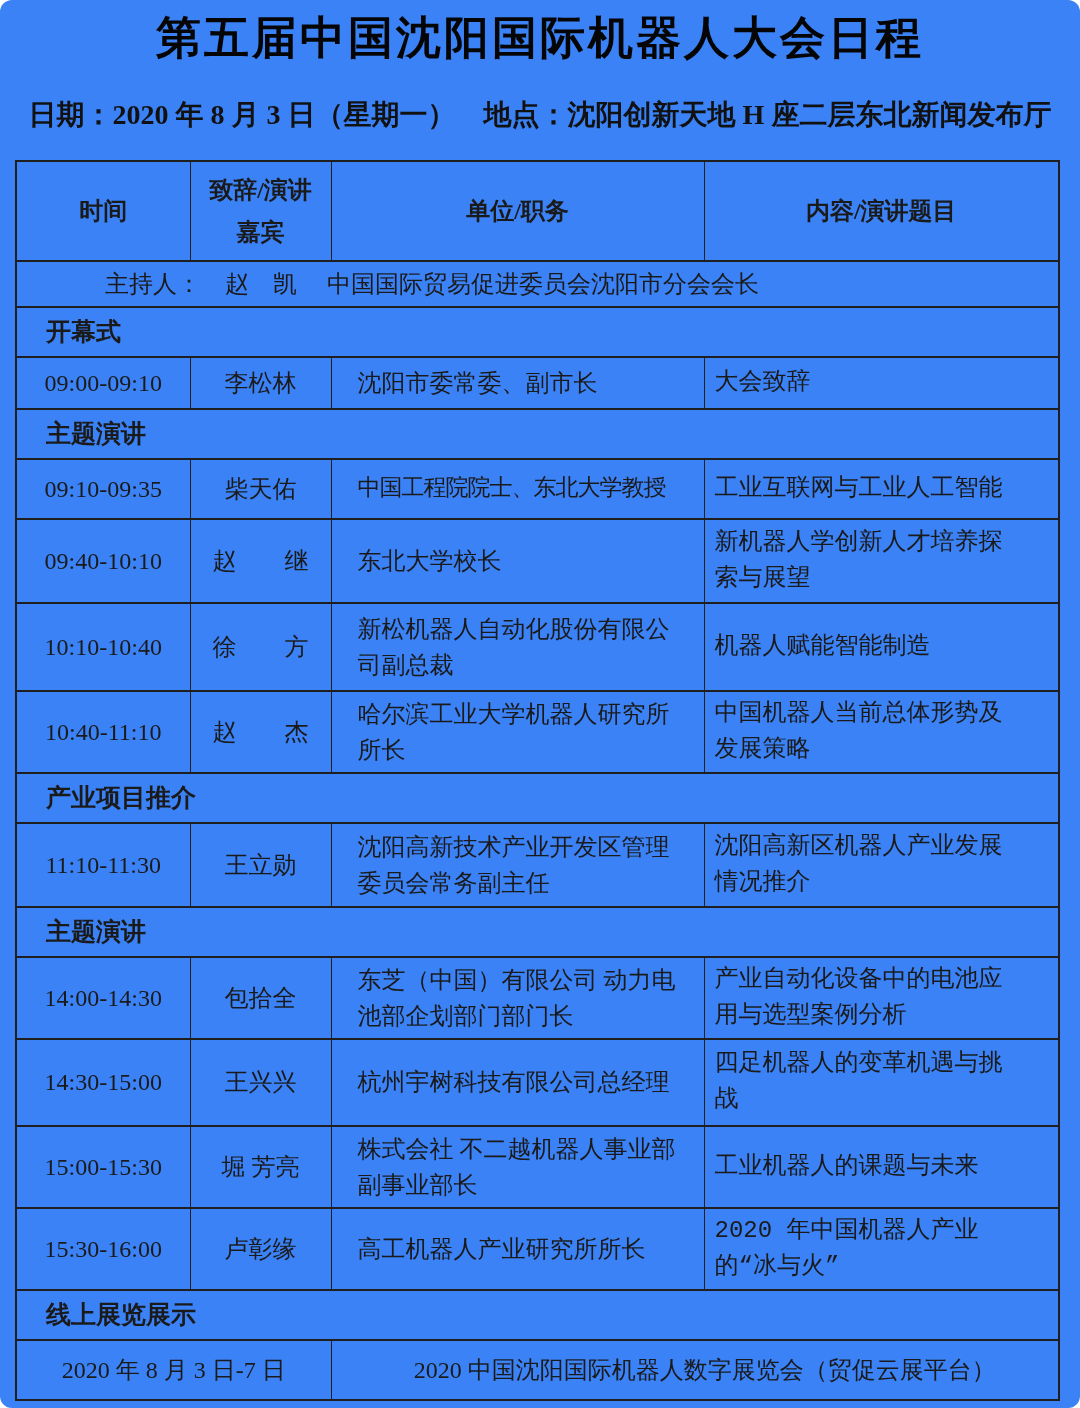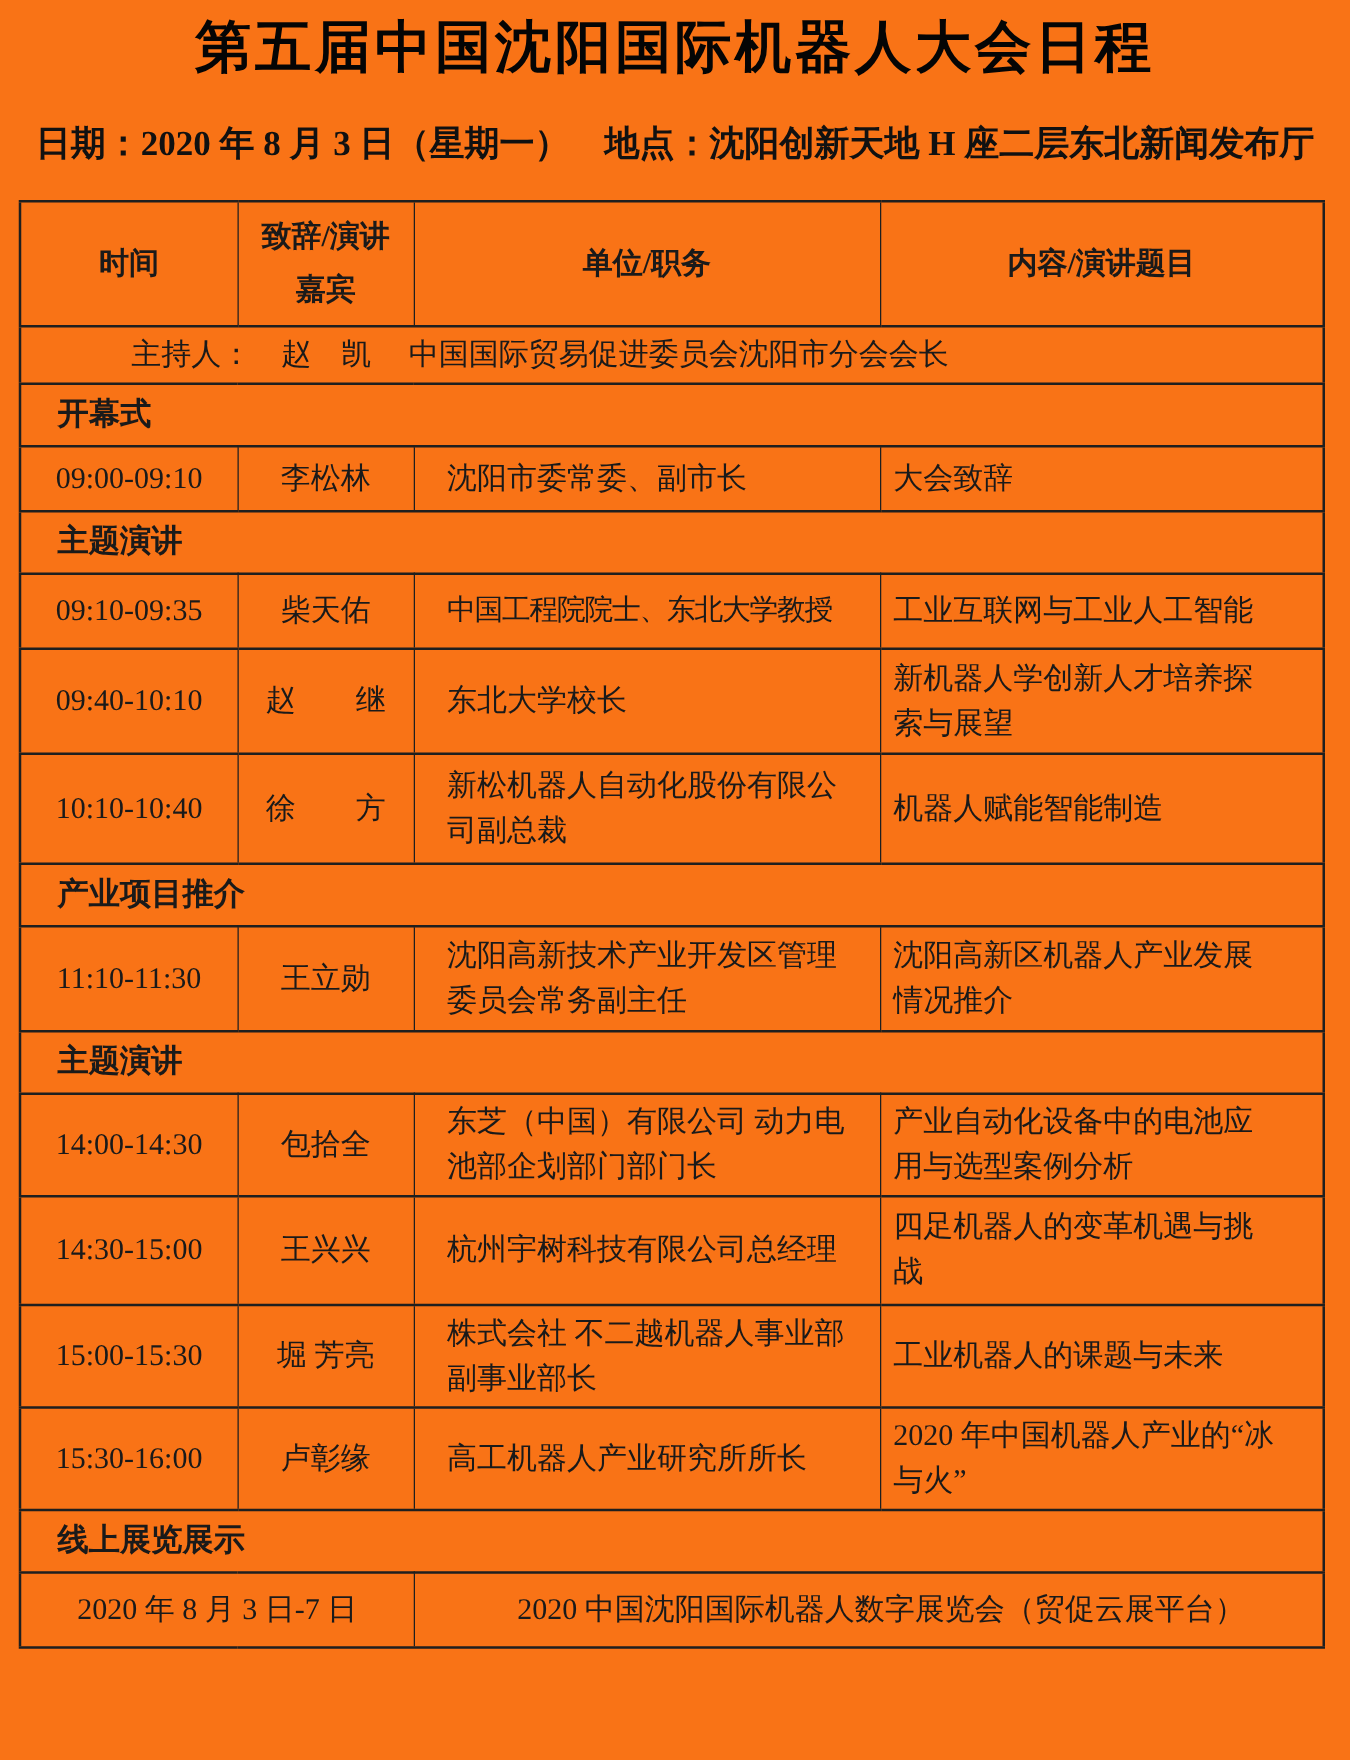--- a/index.html
+++ b/index.html
@@ -8,22 +8,23 @@
     width: 1080px;
     height: 1408px;
     background: #ffffff;
     color: #1a1a1a;
     font-family: "Liberation Serif", "DejaVu Serif", serif;
   }
   .page {
     position: relative;
     width: 1080px;
     height: 1408px;
-    background: #f97316;
+    background: #3b82f6;
     overflow: hidden;
+    border-radius: 12px;
   }
   .doc-title {
     margin: 0;
     padding-top: 14px;
     text-align: center;
     font-size: 45px;
     font-weight: bold;
     letter-spacing: 3px;
     line-height: 1.1;
     color: #050505;
@@ -57,21 +58,21 @@
     padding: 4px 10px;
     overflow: hidden;
   }
   tr.h-header td { height: 100px; font-weight: bold; text-align: center; padding: 4px 4px; }
   .guest-head-line { display: block; line-height: 1.75; }
   tr.h-host td { height: 37px; padding-left: 88px; }
   tr.h-sec td { height: 50px; font-weight: bold; padding-left: 29px; font-size: 25px; }
   td.cell-time  { text-align: center; padding: 4px 2px; }
   td.cell-guest { text-align: center; padding: 4px 2px; }
   td.cell-org   { text-align: left; padding-left: 26px; padding-right: 24px; }
-  td.cell-topic { text-align: left; padding-right: 33px; }
+  td.cell-topic { text-align: left; padding-right: 33px; font-family: Liberation Mono, monospace; }
   td.cell-org.tight { letter-spacing: -1px; font-size: 23px; }
   td.cell-span-time  { text-align: center; }
   td.cell-span-topic { text-align: center; padding-left: 30px; }
   tr.rh-52 td { height: 52px; }
   tr.rh-60 td { height: 60px; }
   tr.rh-76 td { height: 76px; }
   tr.rh-80 td { height: 80px; }
   tr.rh-82 td { height: 82px; }
   tr.rh-84 td { height: 84px; }
   tr.rh-87 td { height: 87px; }
@@ -138,20 +139,26 @@
         <td class="cell-topic">新机器人学创新人才培养探索与展望</td>
       </tr>
 
       <tr class="rh-88">
         <td class="cell-time">10:10-10:40</td>
         <td class="cell-guest">徐　　方</td>
         <td class="cell-org">新松机器人自动化股份有限公司副总裁</td>
         <td class="cell-topic">机器人赋能智能制造</td>
       </tr>
 
+      <tr class="rh-80">
+        <td class="cell-time">10:40-11:10</td>
+        <td class="cell-guest">赵　　杰</td>
+        <td class="cell-org">哈尔滨工业大学机器人研究所所长</td>
+        <td class="cell-topic">中国机器人当前总体形势及发展策略</td>
+      </tr>
 
       <tr class="h-sec">
         <td colspan="4">产业项目推介</td>
       </tr>
 
       <tr class="rh-84">
         <td class="cell-time">11:10-11:30</td>
         <td class="cell-guest">王立勋</td>
         <td class="cell-org">沈阳高新技术产业开发区管理委员会常务副主任</td>
         <td class="cell-topic">沈阳高新区机器人产业发展情况推介</td>

